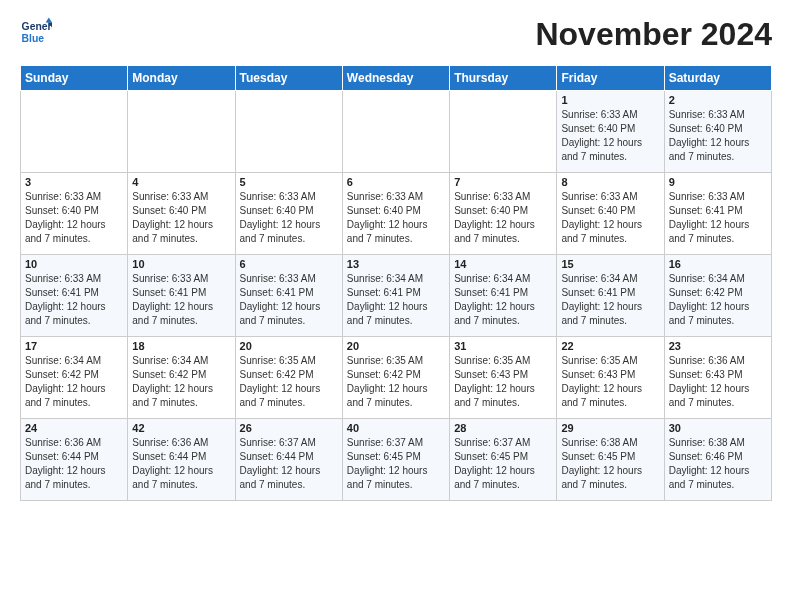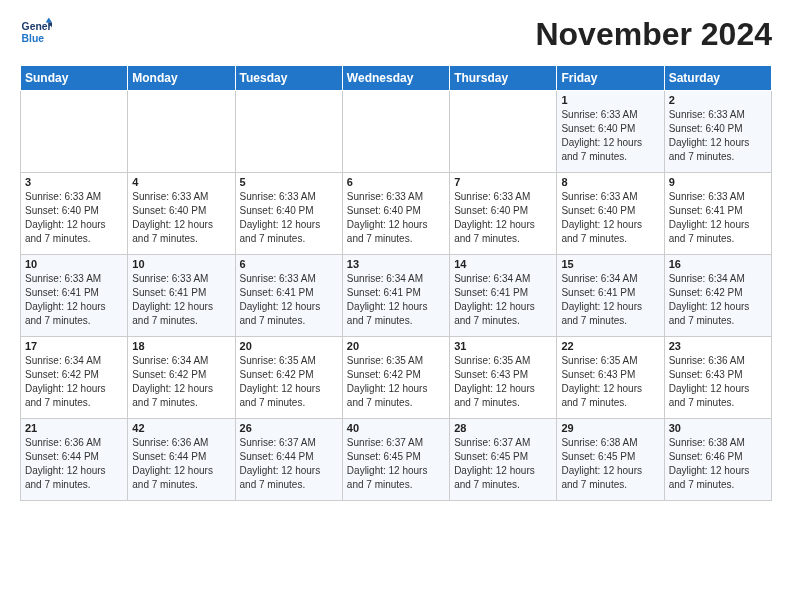--- a/index.html
+++ b/index.html
@@ -214,21 +214,21 @@
             <span class="day-num">22</span>
             <div class="cell-text">Sunrise: 6:35 AM<br>Sunset: 6:43 PM<br>Daylight: 12 hours and 7 minutes.</div>
           </td>
           <td>
             <span class="day-num">23</span>
             <div class="cell-text">Sunrise: 6:36 AM<br>Sunset: 6:43 PM<br>Daylight: 12 hours and 7 minutes.</div>
           </td>
         </tr>
         <tr>
           <td>
-            <span class="day-num">21</span>
+            <span class="day-num">24</span>
             <div class="cell-text">Sunrise: 6:36 AM<br>Sunset: 6:44 PM<br>Daylight: 12 hours and 7 minutes.</div>
           </td>
           <td>
             <span class="day-num">42</span>
             <div class="cell-text">Sunrise: 6:36 AM<br>Sunset: 6:44 PM<br>Daylight: 12 hours and 7 minutes.</div>
           </td>
           <td>
             <span class="day-num">26</span>
             <div class="cell-text">Sunrise: 6:37 AM<br>Sunset: 6:44 PM<br>Daylight: 12 hours and 7 minutes.</div>
           </td>

